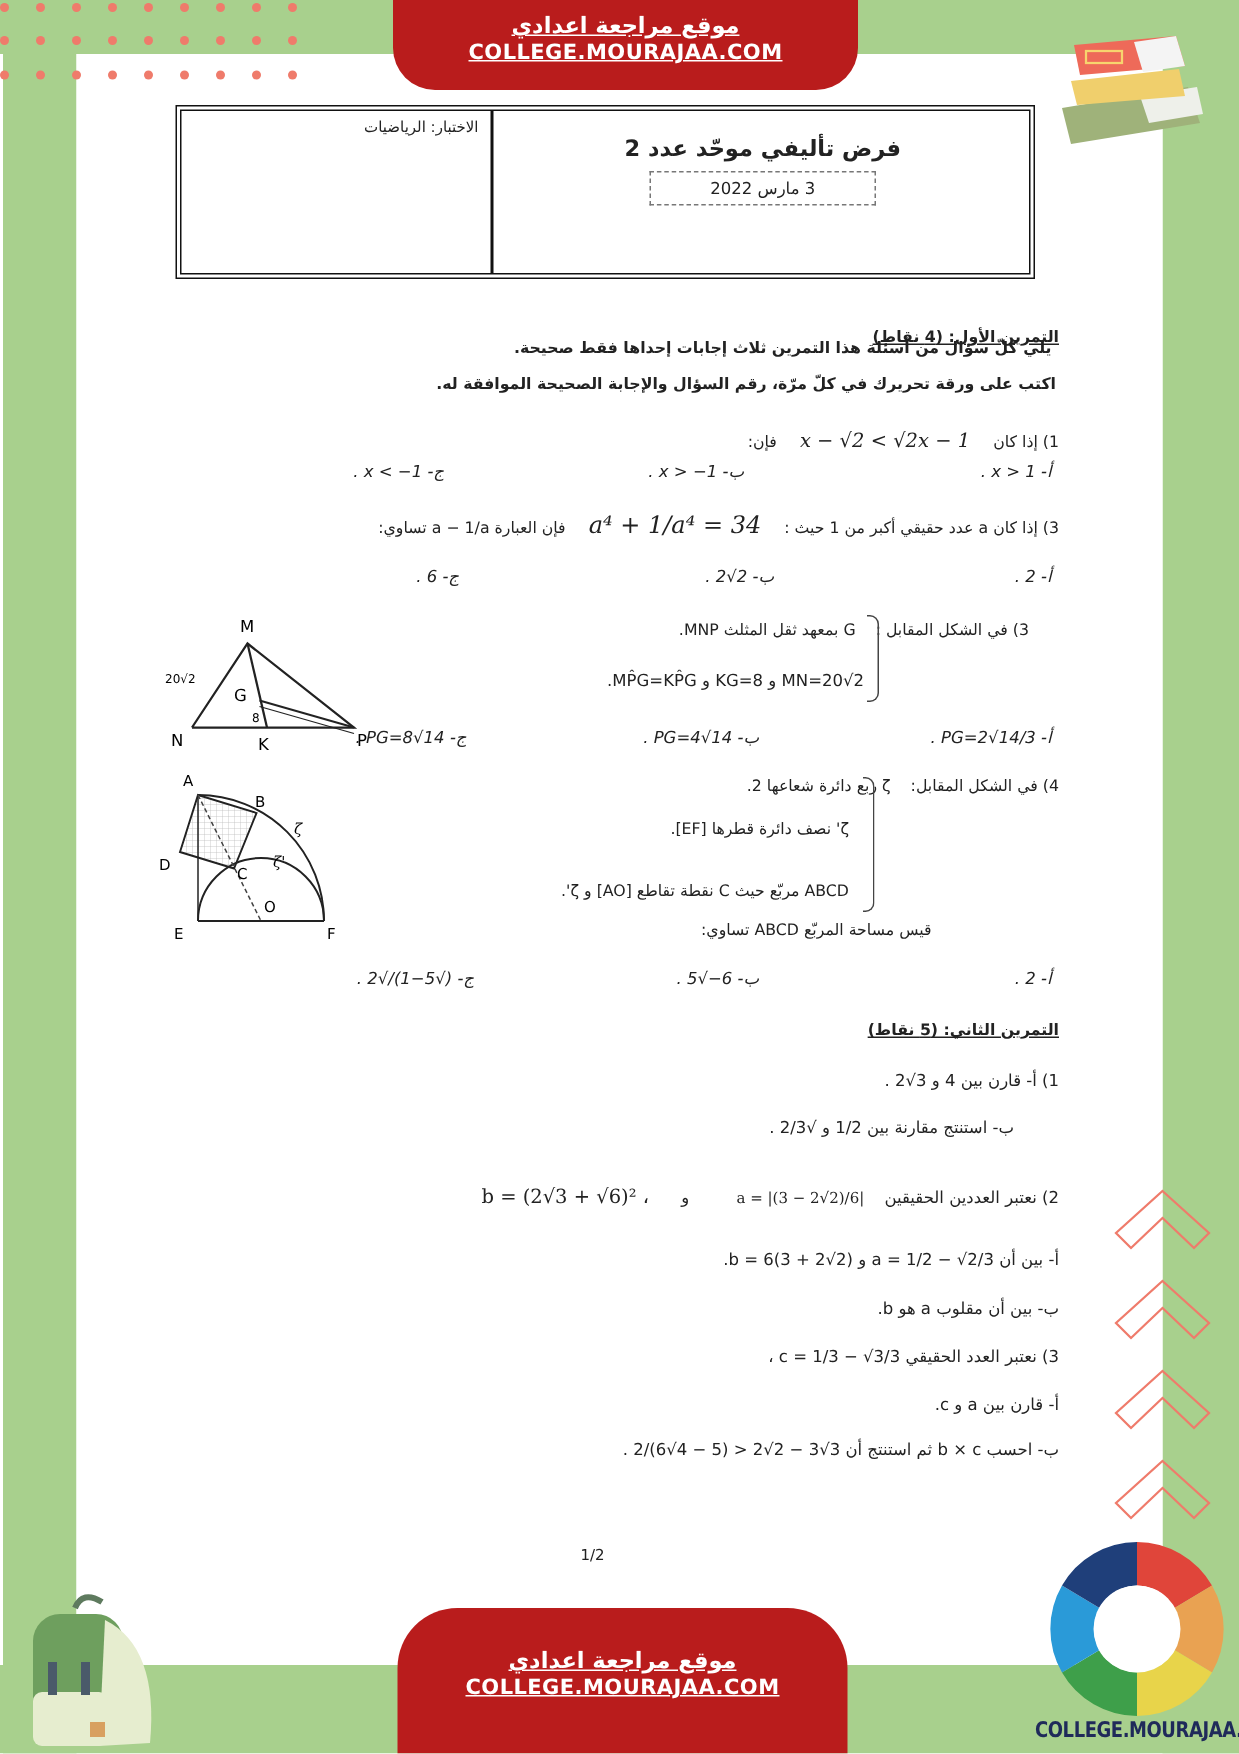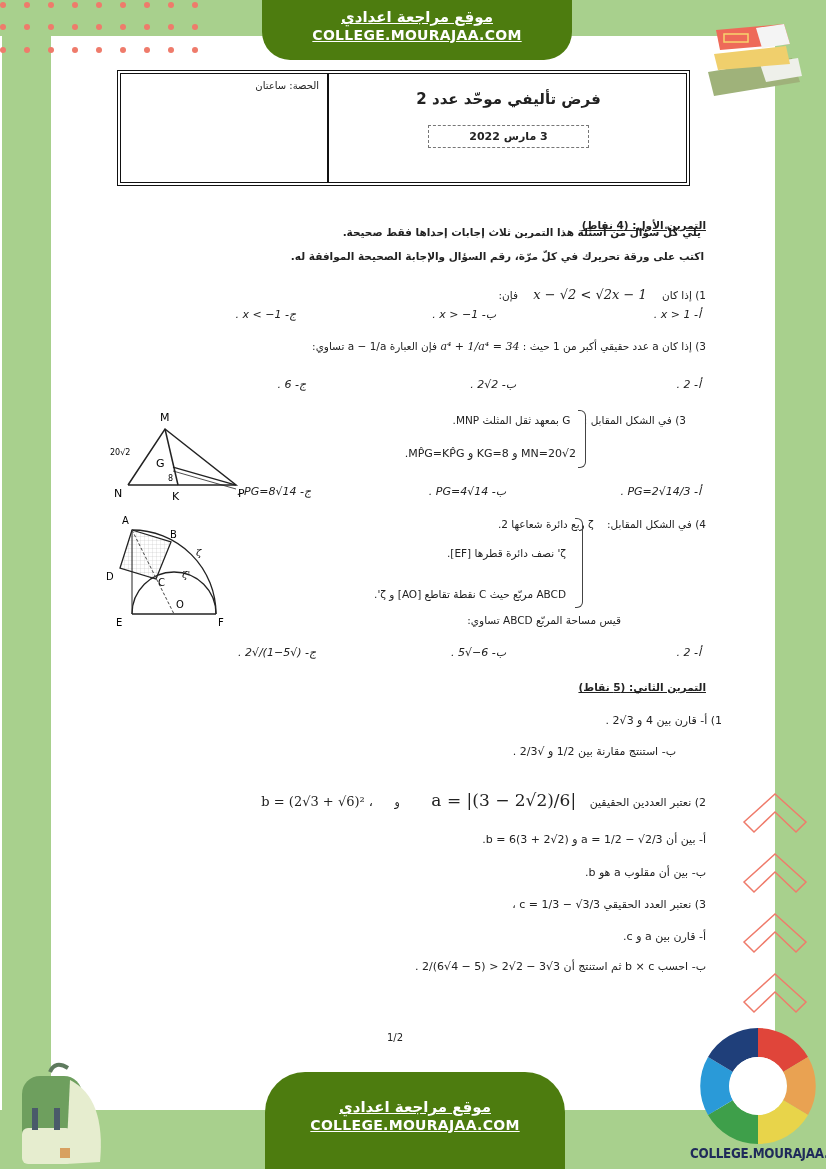--- a/index.html
+++ b/index.html
@@ -9,35 +9,35 @@
   .green { background: #a8d08d; }
   #top-band { position: absolute; left: 0; top: 0; width: 826px; height: 36px; }
   #left-col { position: absolute; left: 2px; top: 0; width: 49px; height: 1169px; }
   #right-col { position: absolute; left: 775px; top: 0; width: 51px; height: 1169px; }
   #bottom-band { position: absolute; left: 0; top: 1110px; width: 826px; height: 59px; }
   #page { position: absolute; left: 51px; top: 36px; width: 724px; height: 1074px; background: #fff; }
 
   .dots { position: absolute; left: 0; top: 0; width: 200px; height: 60px; }
   .dot { position: absolute; width: 6px; height: 6px; border-radius: 50%; background: #ef7b6b; }
 
-  .tab { position: absolute; background: #4d7c0f; color: #fff; text-align: center; text-decoration: underline; font-family: "DejaVu Sans", sans-serif; }
+  .tab { position: absolute; background: #b91c1c; color: #fff; text-align: center; text-decoration: underline; font-family: "DejaVu Sans", sans-serif; }
   #top-tab { left: 262px; top: 0; width: 310px; height: 60px; border-radius: 0 0 28px 28px; padding-top: 8px; }
   #bottom-tab { left: 265px; top: 1072px; width: 300px; height: 97px; border-radius: 40px 40px 0 0; padding-top: 26px; }
   .tab .ar { font-size: 15px; font-weight: bold; line-height: 18px; }
   .tab .en { font-size: 14px; font-weight: bold; line-height: 18px; letter-spacing: 0.3px; }
 
   
   #header-box { position: absolute; left: 117px; top: 70px; width: 573px; height: 116px; border: 3px double #111; border-width: 4px; border-style: double; }
   #hb-left { position: absolute; left: 0; top: 0; width: 208px; height: 100%; border-right: 2px solid #111; }
   .hb-cell { height: 36px; border-bottom: 1px solid #333; font-size: 10px; direction: rtl; padding: 6px 8px; text-align: right; }
   .hb-cell:last-child { border-bottom: none; }
   #hb-right { position: absolute; left: 210px; top: 0; right: 0; height: 100%; direction: rtl; text-align: center; padding-top: 14px; }
   #hb-school { font-size: 15px; font-weight: bold; }
   #hb-exam { font-size: 15px; font-weight: bold; margin-top: 2px; }
-  #hb-date { display: inline-block; margin-top: 17px; border: 1px dashed #777; padding: 4px 40px; font-size: 11px; font-weight: bold; }
+  #hb-date { display: inline-block; margin-top: 6px; border: 1px dashed #777; padding: 4px 40px; font-size: 11px; font-weight: normal; }
 
   .rtl { direction: rtl; text-align: right; position: absolute; font-size: 10.5px; }
   .sec-title { font-weight: bold; text-decoration: underline; font-size: 10.5px; }
   .math { font-family: "DejaVu Serif", serif; font-style: italic; direction: ltr; unicode-bidi: embed; }
   .opt { position: absolute; font-size: 11px; direction: rtl; font-style: italic; }
   .brace { position: absolute; border: 1.5px solid #444; border-right: none; border-radius: 6px 0 0 6px; }
 
   #page-num { position: absolute; left: 387px; top: 1032px; font-size: 10px; }
 
   .chev { position: absolute; left: 740px; width: 70px; height: 50px; }
@@ -94,21 +94,21 @@
   <path d="M8 62 L92 48 L100 72 L14 86 Z" fill="#9fb27a"></path>
   <path d="M60 54 L98 48 L102 66 L66 72 Z" fill="#eef0ea"></path>
   <path d="M14 44 L86 36 L90 54 L18 60 Z" fill="#f0cf6c"></path>
   <path d="M16 20 L84 14 L90 34 L20 40 Z" fill="#ee6a59"></path>
   <path d="M56 18 L84 14 L90 34 L62 38 Z" fill="#f4f4f4"></path>
   <rect x="24" y="24" width="24" height="8" fill="none" stroke="#f7d56e" stroke-width="1.5"></rect>
 </svg>
 
 <div id="header-box">
   <div id="hb-left">
-    <div class="hb-cell">الحصة: ساعتان</div>
+    <div class="hb-cell">الاختبار: الرياضيات</div>
   </div>
   <div id="hb-right">
     <div id="hb-exam">فرض تأليفي موحّد عدد 2</div>
     <div id="hb-date">3 مارس 2022</div>
   </div>
 </div>
 
 <div class="rtl sec-title" style="right:120px;top:219px">التمرين الأول: (4 نقاط)</div>
 <div class="rtl" style="right:125px;top:226px;font-weight:bold">يلي كلّ سؤال من أسئلة هذا التمرين ثلاث إجابات إحداها فقط صحيحة.</div>
 <div class="rtl" style="right:122px;top:250px;font-weight:bold">اكتب على ورقة تحريرك في كلّ مرّة، رقم السؤال والإجابة الصحيحة الموافقة له.</div>
@@ -117,21 +117,21 @@
   <span>1) إذا كان</span>
   <span class="math" style="font-size:13px;margin:0 12px">x − √2 &lt; √2x − 1</span>
   <span>فإن:</span>
 </div>
 <div class="opt" style="right:125px;top:308px">أ- x &gt; 1 .</div>
 <div class="opt" style="right:330px;top:308px">ب- x &gt; −1 .</div>
 <div class="opt" style="right:530px;top:308px">ج- x &lt; −1 .</div>
 
 <div class="rtl" style="right:120px;top:340px">
   <span>3) إذا كان a عدد حقيقي أكبر من 1 حيث :</span>
-  <span class="math" style="font-size:11px;margin:0 0">a⁴ + 1/a⁴ = 34</span>
+  <span class="math" style="font-size:16px;margin:0 12px">a⁴ + 1/a⁴ = 34</span>
   <span>فإن العبارة a − 1/a تساوي:</span>
 </div>
 <div class="opt" style="right:125px;top:378px">أ- 2 .</div>
 <div class="opt" style="right:310px;top:378px">ب- 2√2 .</div>
 <div class="opt" style="right:520px;top:378px">ج- 6 .</div>
 
 <svg style="position:absolute;left:108px;top:405px" width="145" height="100" viewBox="0 0 145 100">
   <polyline points="20,80 57,24 128,80 20,80" fill="none" stroke="#222" stroke-width="1.5"></polyline>
   <line x1="57" y1="24" x2="70" y2="80" stroke="#222" stroke-width="1.5"></line>
   <line x1="65" y1="62" x2="128" y2="80" stroke="#222" stroke-width="1.3"></line>
@@ -184,26 +184,26 @@
 </div>
 <div class="brace" style="left:575px;top:518px;width:8px;height:90px;transform:scaleX(-1)"></div>
 <div class="rtl" style="right:260px;top:547px">ζ' نصف دائرة قطرها [EF].</div>
 <div class="rtl" style="right:260px;top:588px">ABCD مربّع حيث C نقطة تقاطع [AO] و ζ'.</div>
 <div class="rtl" style="right:205px;top:614px">قيس مساحة المربّع ABCD تساوي:</div>
 <div class="opt" style="right:125px;top:646px">أ- 2 .</div>
 <div class="opt" style="right:320px;top:646px">ب- 6−√5 .</div>
 <div class="opt" style="right:510px;top:646px">ج- (√5−1)/√2 .</div>
 
 <div class="rtl sec-title" style="right:120px;top:681px">التمرين الثاني: (5 نقاط)</div>
-<div class="rtl" style="right:104px;top:714px;font-size:11px">1) أ- قارن بين 4 و 3√2 .</div>
+<div class="rtl" style="right:120px;top:714px;font-size:11px">1) أ- قارن بين 4 و 3√2 .</div>
 <div class="rtl" style="right:150px;top:745px;font-size:11px">ب- استنتج مقارنة بين 1/2 و √2/3 .</div>
 
 <div class="rtl" style="right:120px;top:790px;font-size:11px">
   <span>2) نعتبر العددين الحقيقين</span>
-  <span class="math" style="font-size:17px;margin:11px 10px;font-style:normal">a = |(3 − 2√2)/6|</span>
+  <span class="math" style="font-size:10px;margin:11px 10px;font-style:normal">a = |(3 − 2√2)/6|</span>
   <span style="margin:0 18px">و</span>
   <span class="math" style="font-size:13px;font-style:normal">b = (2√3 + √6)² ،</span>
 </div>
 <div class="rtl" style="right:120px;top:833px;font-size:11px">أ- بين أن a = 1/2 − √2/3 و b = 6(3 + 2√2).</div>
 <div class="rtl" style="right:120px;top:866px;font-size:11px">ب- بين أن مقلوب a هو b.</div>
 <div class="rtl" style="right:120px;top:898px;font-size:11px">3) نعتبر العدد الحقيقي c = 1/3 − √3/3 ،</div>
 <div class="rtl" style="right:120px;top:930px;font-size:11px">أ- قارن بين a و c.</div>
 <div class="rtl" style="right:120px;top:960px;font-size:11px">ب- احسب b × c ثم استنتج أن 3√3 − 2√2 &lt; (5 − 4√6)/2 .</div>
 
 <div id="page-num">1/2</div>

